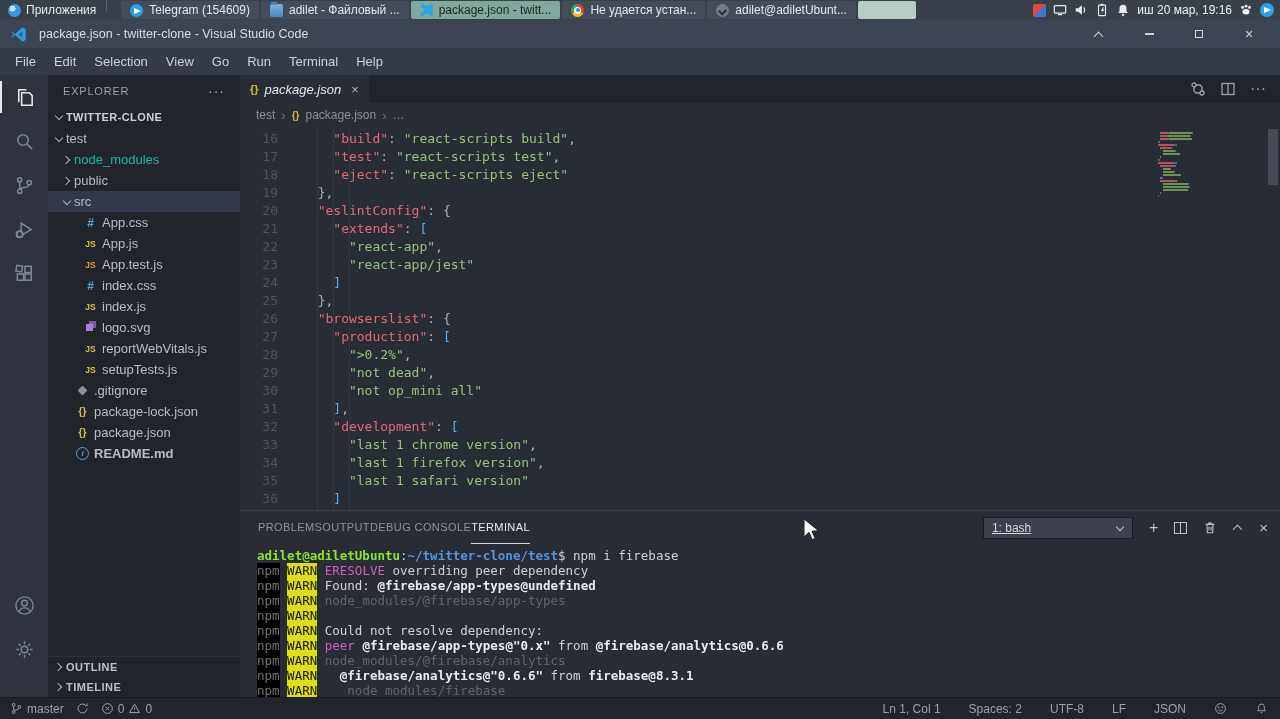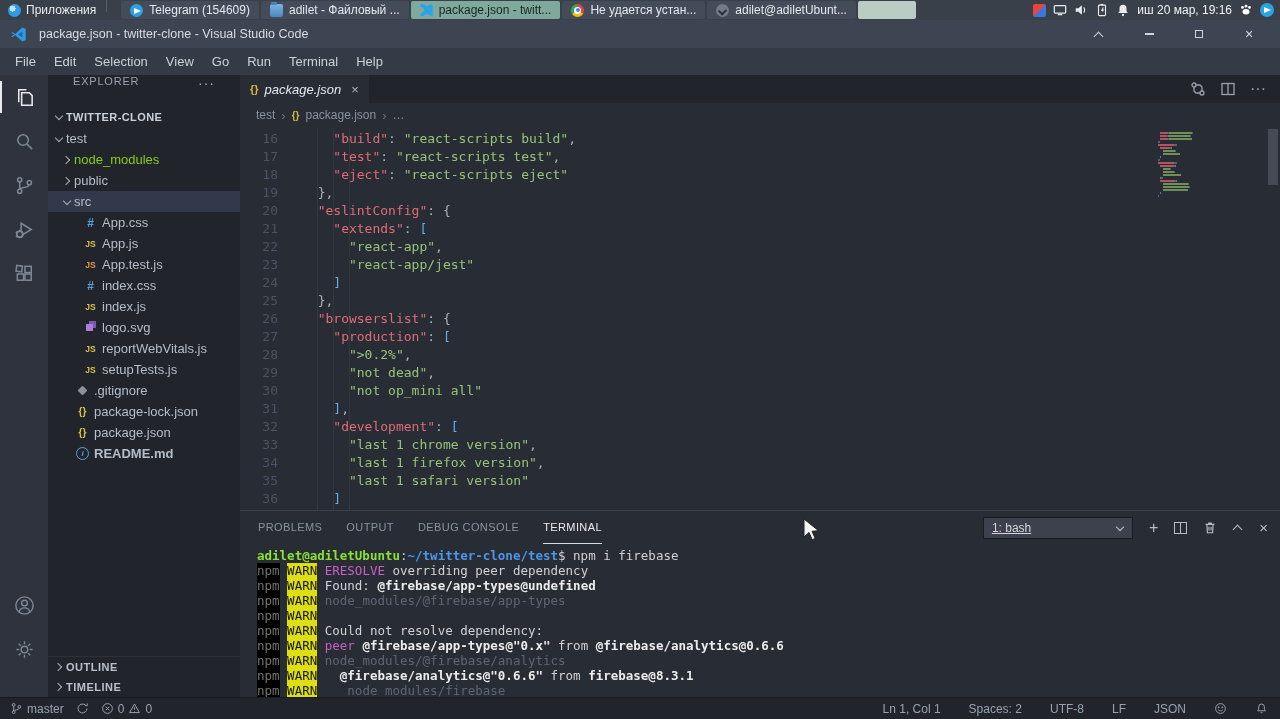--- a/index.html
+++ b/index.html
@@ -50,26 +50,26 @@
   .main{position:absolute;left:0;top:75px;width:1280px;height:622px;display:flex;}
   
   .activitybar{width:48px;background:#2e333d;display:flex;flex-direction:column;align-items:center;flex:none;position:relative;}
   .ab-item{width:48px;height:44px;display:flex;align-items:center;justify-content:center;color:#7e8794;position:relative;}
   .ab-item.active{color:#e8eaee;}
   .ab-item.active::before{content:"";position:absolute;left:0;top:6px;bottom:6px;width:2px;background:#e8eaee;}
   .ab-bottom{margin-top:auto;margin-bottom:26px;display:flex;flex-direction:column;align-items:center;}
   .ab-svg{width:23px;height:23px;display:block;}
   
   .sidebar{width:192px;background:#21252b;flex:none;position:relative;font-size:13px;color:#b5bdc9;overflow:hidden;}
-  .sb-header{height:31px;display:flex;align-items:flex-start;padding:0 25px;font-size:11px;letter-spacing:.8px;color:#9aa2ae;}
+  .sb-header{height:31px;display:flex;align-items:center;padding:0 15px;font-size:11px;letter-spacing:.8px;color:#9aa2ae;}
   .sb-actions{margin-left:auto;color:#aab1bc;font-size:14px;letter-spacing:1px;}
   .sb-root{height:22px;display:flex;align-items:center;font-weight:bold;font-size:11px;letter-spacing:.4px;color:#cad0da;padding-left:4px;}
   .tree-row{height:21px;display:flex;align-items:center;white-space:nowrap;}
   .tree-row.selected{background:#32394a;}
-  .tree-row.dim .tree-label{color:#84cc16;}
+  .tree-row.dim .tree-label{color:#14b8a6;}
   .tree-label{overflow:hidden;text-overflow:ellipsis;}
   .chev{width:14px;height:14px;flex:none;position:relative;}
   .chev::before{content:"";position:absolute;left:4px;top:3px;width:5px;height:5px;border-right:1.4px solid #a9b0bb;border-bottom:1.4px solid #a9b0bb;}
   .chev.right::before{transform:rotate(-45deg);left:3px;top:4px;}
   .chev.down::before{transform:rotate(45deg);}
   .chev.none{visibility:hidden;}
   .fi{width:17px;height:16px;flex:none;display:inline-flex;align-items:center;justify-content:center;margin-right:3px;font-weight:bold;}
   .fi-js::before{content:"JS";font-size:8.5px;color:#d8c24a;}
   .fi-jst::before{content:"JS";font-size:8.5px;color:#e8944a;}
   .fi-css::before{content:"#";font-size:12px;color:#5aa0d8;}
@@ -102,21 +102,21 @@
   .sg-p{color:#abb2bf;}
   .sg-b{color:#61afef;}
   .guide{position:absolute;top:0;bottom:0;width:1px;background:rgba(171,178,191,.09);}
   .minimap{position:absolute;top:5px;right:16px;width:108px;}
   .mm-row{height:3px;display:flex;}
   .mm-seg{height:2px;display:block;flex:none;}
   .vscroll{position:absolute;right:2px;top:2px;width:10px;height:56px;background:rgba(125,133,145,.35);}
   
   .panel{height:187px;flex:none;border-top:1px solid #3a3f4a;display:flex;flex-direction:column;background:#282c34;position:relative;}
   .panel-header{height:33px;display:flex;align-items:center;padding:0 12px 0 18px;flex:none;}
-  .panel-tabs{display:flex;gap:24px;height:100%;align-items:center;}
+  .panel-tabs{display:flex;height:100%;align-items:center;}
   .ptab{font-size:11px;letter-spacing:.4px;color:#8a93a1;height:100%;display:flex;align-items:center;border-bottom:1px solid transparent;}
   .ptab.active{color:#e8ebf0;border-bottom-color:#d7dae0;}
   .panel-actions{margin-left:auto;display:flex;align-items:center;gap:16px;color:#b9bfc9;}
   .shell-select{display:flex;align-items:center;gap:30px;background:#3c414d;border:1px solid #181b20;height:22px;padding:0 8px;font-size:12px;color:#d3d7dd;min-width:150px;justify-content:space-between;text-decoration:underline;}
   .pa-plus{font-size:16px;line-height:1;}
   .pa-split{width:13px;height:12px;border:1.4px solid #b9bfc9;position:relative;}
   .pa-split::before{content:"";position:absolute;left:4.5px;top:0;bottom:0;width:1.4px;background:#b9bfc9;}
   .pa-chevup{width:10px;height:10px;position:relative;}
   .pa-chevup::before{content:"";position:absolute;left:1px;top:3px;width:6px;height:6px;border-left:1.5px solid #b9bfc9;border-top:1.5px solid #b9bfc9;transform:rotate(45deg);}
   .pa-close{font-size:15px;line-height:1;}

